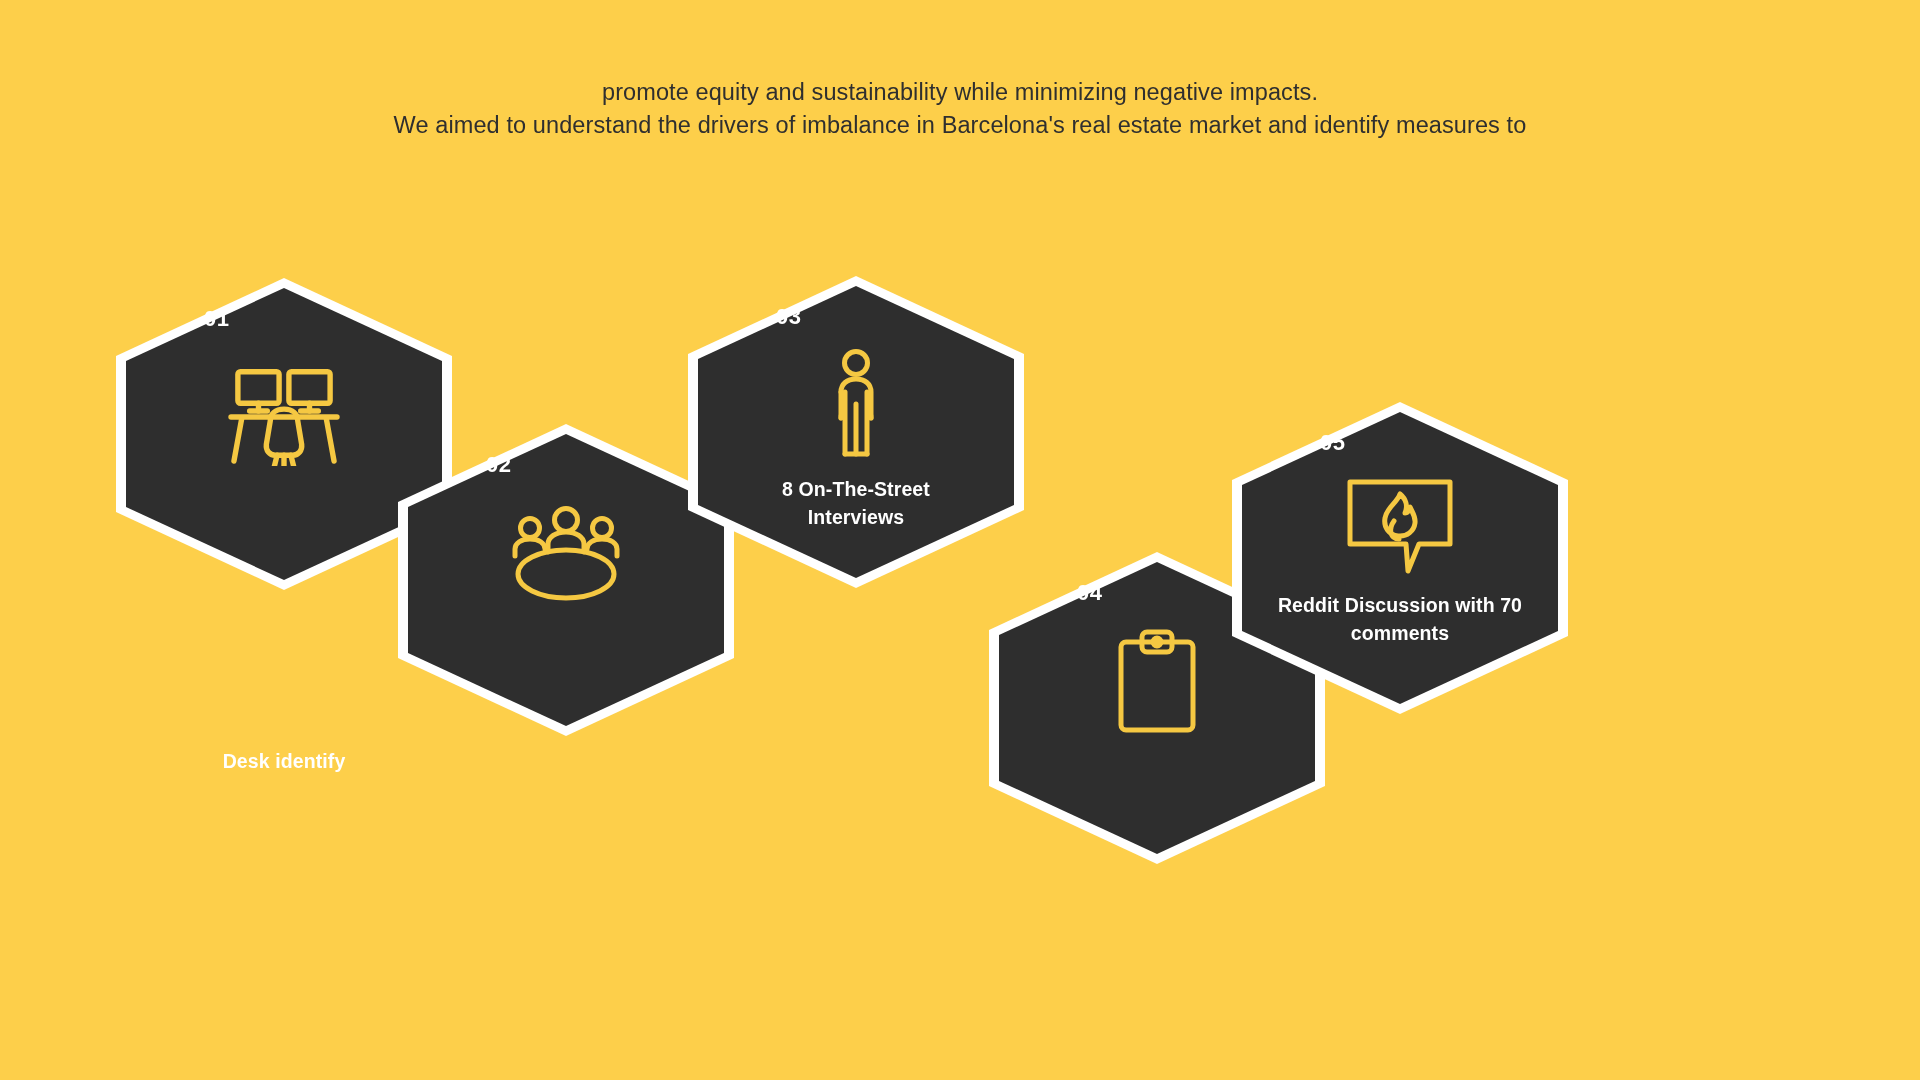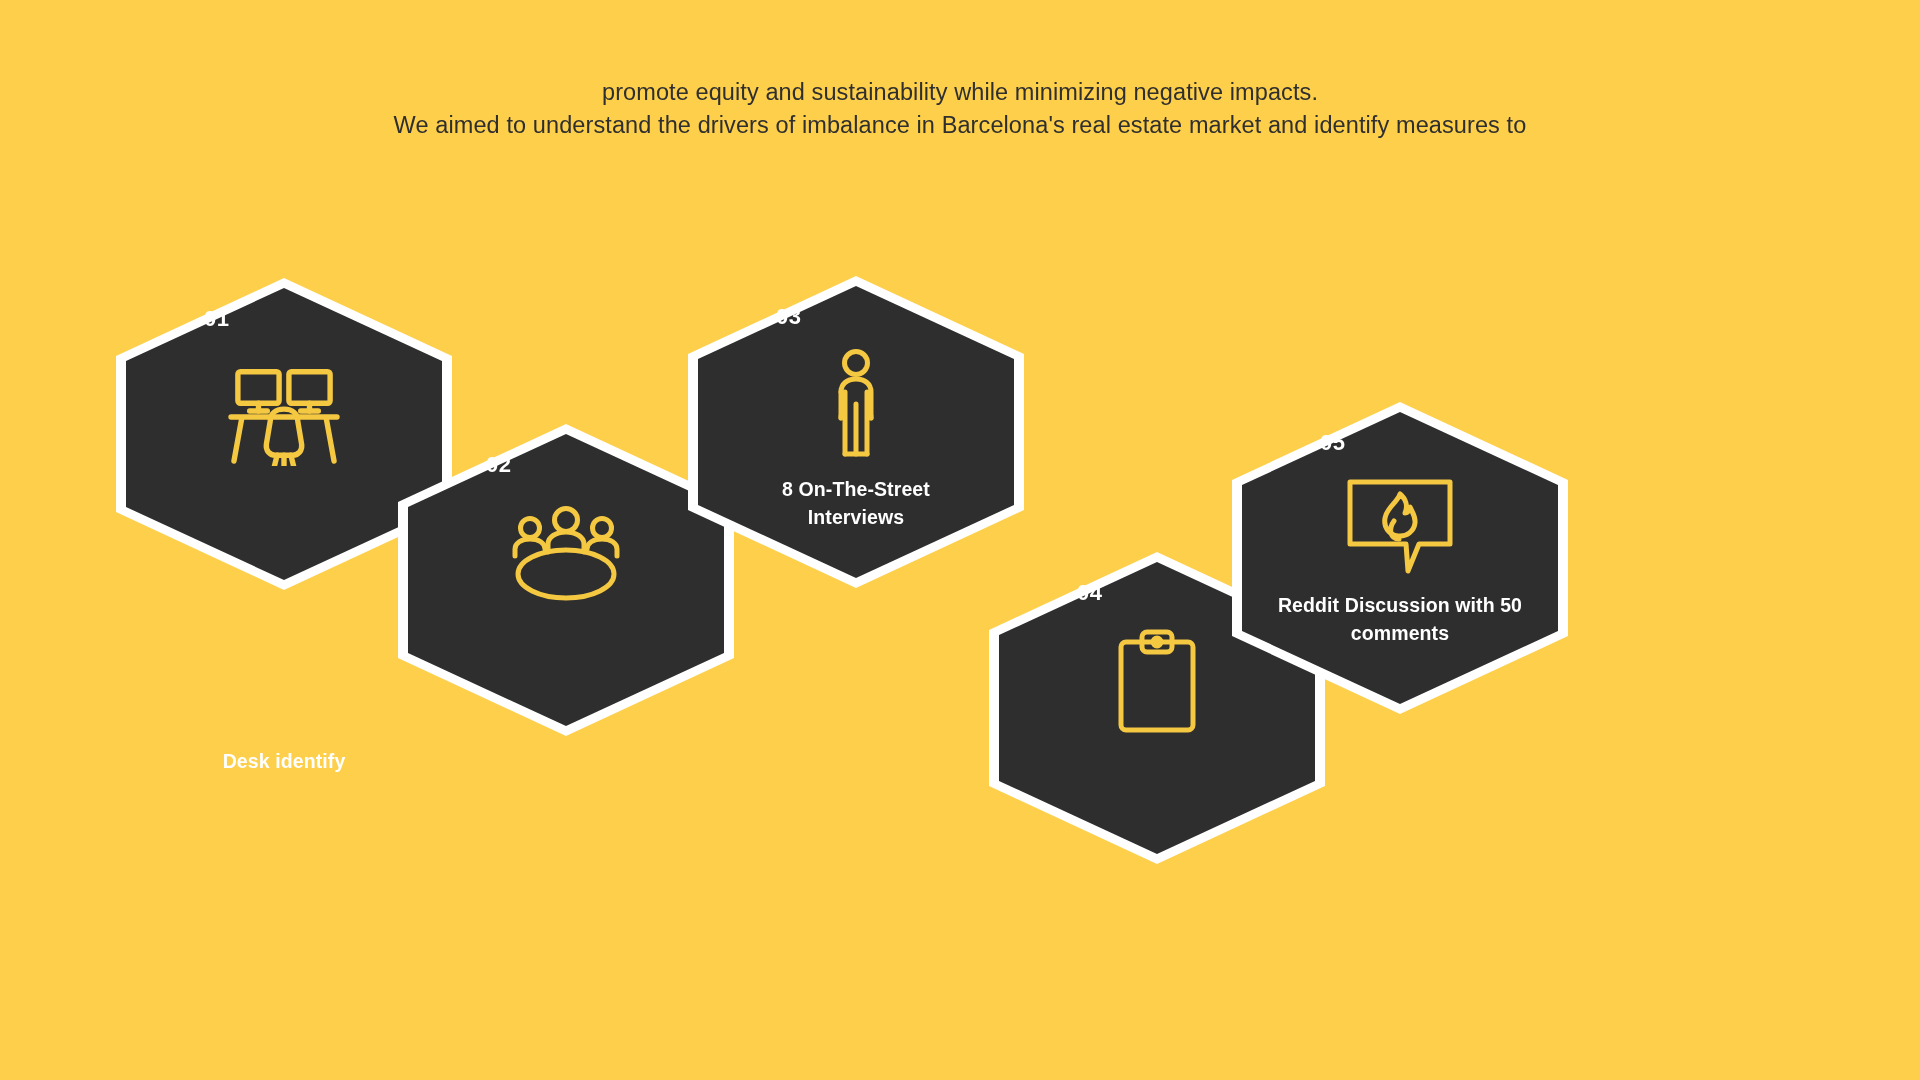--- a/index.html
+++ b/index.html
@@ -180,18 +180,18 @@
     <div class="core"></div>
     <div class="content">
       <span class="num">05</span>
       <span class="icon">
         <svg viewBox="0 0 116 104" fill="none" stroke="#F5C842" stroke-width="5" stroke-linecap="round" stroke-linejoin="round">
           <path d="M8 8h100v62H77L66 97 64 70H8z"></path>
           <path d="M58 20c-3 9-13 13-15 24-1.6 9 4 17 13 18 9 1 16-5 17-13 .8-7-3-11-5-16-1 4-3 6-5 6 3-7 1-14-5-19z"></path>
           <path d="M52 47c-3 4-4 8-3 12 1 4 4 6 8 6"></path>
         </svg>
       </span>
-      <span class="caption">Reddit Discussion with 50 comments</span>
+      <span class="caption">Reddit Discussion with 70 comments</span>
     </div>
   </div>
 
 
 </div>
 
 </body></html>

